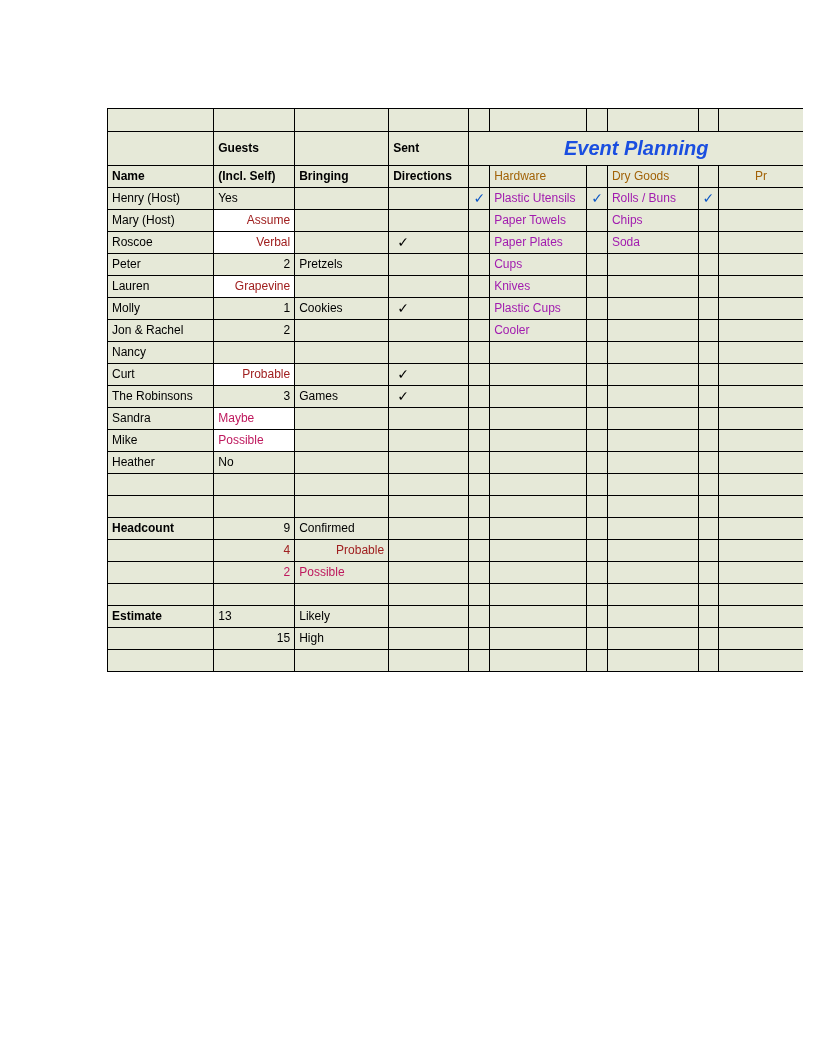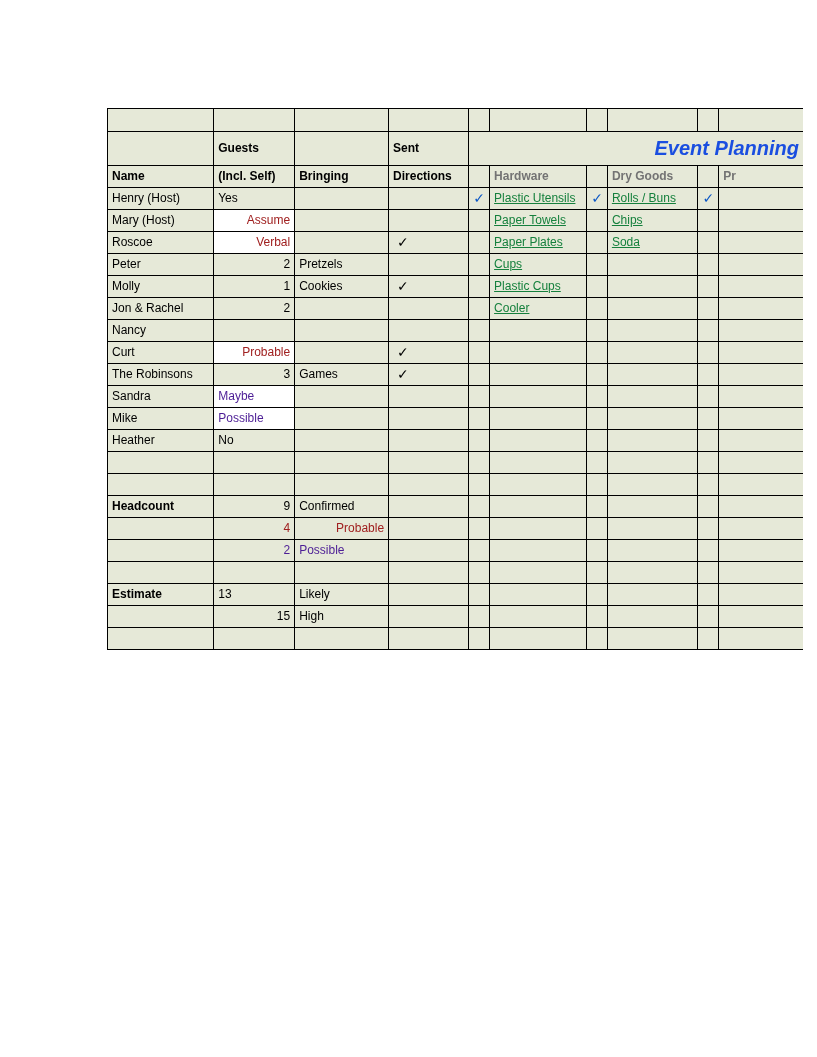--- a/index.html
+++ b/index.html
@@ -33,34 +33,34 @@
     padding: 0 4px;
     box-sizing: border-box;
     vertical-align: middle;
     color: #000;
     overflow: hidden;
     white-space: nowrap;
   }
   td.white { background: #fff; }
   td.bold { font-weight: bold; }
   td.num { text-align: right; }
-  td.blue { color: #15803d; text-decoration: underline; }
-  td.bluebold { color: #737373; font-weight: bold; }
+  td.blue { color: #a21caf; }
+  td.bluebold { color: #a16207; font-weight: normal; }
   td.check { text-align: center; color: #0d58c6; font-size: 14px; }
   .red { color: #a02020; text-align: right; }
-  .olive { color: #4c1d95; }
+  .olive { color: #be185d; }
   .title {
     color: #1a4ee0;
     font-weight: bold;
     font-size: 20px;
     font-style: italic;
     text-align: right;
   }
   td.tall { height: 34px; }
-  td.noright { border-right: none; }
+  td.noright { border-right: none; text-align: center; }
 </style>
 </head>
 <body>
 
 <div class="sheet">
 <table>
 <colgroup>
 <col style="width:108px">
         <col style="width:83px">
         <col style="width:98px">
@@ -146,20 +146,32 @@
           <td>Pretzels</td>
           <td style="color:#000;text-align:left;padding-left:8px"></td>
           <td class="check"></td>
           <td class="blue">Cups</td>
           <td class="check"></td>
           <td class="blue"></td>
           <td class="check"></td>
           <td class="noright"></td>
         </tr>
         <tr>
+          <td>Lauren</td>
+          <td class="white red">Grapevine</td>
+          <td></td>
+          <td style="color:#000;text-align:left;padding-left:8px"></td>
+          <td class="check"></td>
+          <td class="blue">Knives</td>
+          <td class="check"></td>
+          <td class="blue"></td>
+          <td class="check"></td>
+          <td class="noright"></td>
+        </tr>
+        <tr>
           <td>Molly</td>
           <td class="num">1</td>
           <td>Cookies</td>
           <td class="check" style="color:#000;text-align:left;padding-left:8px">✓</td>
           <td class="check"></td>
           <td class="blue">Plastic Cups</td>
           <td class="check"></td>
           <td class="blue"></td>
           <td class="check"></td>
           <td class="noright"></td>

